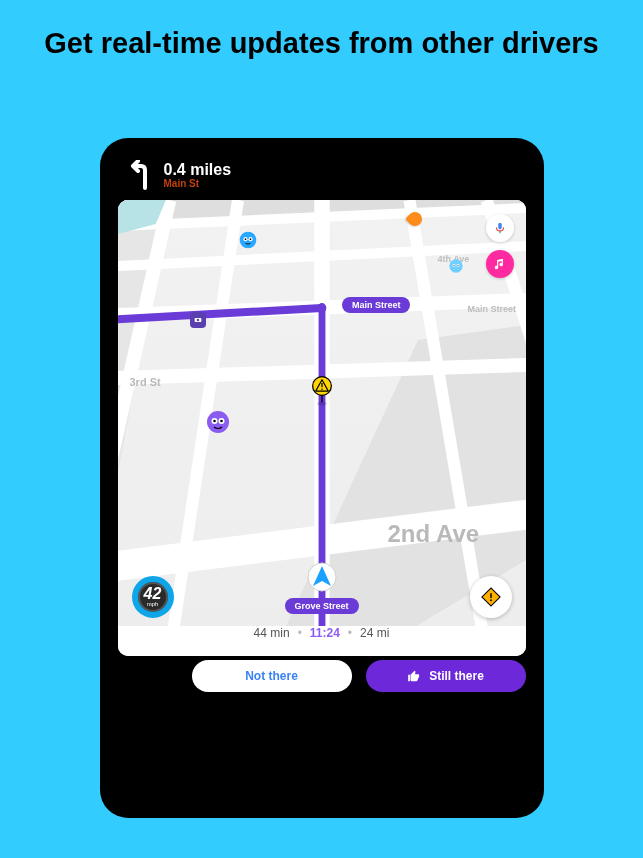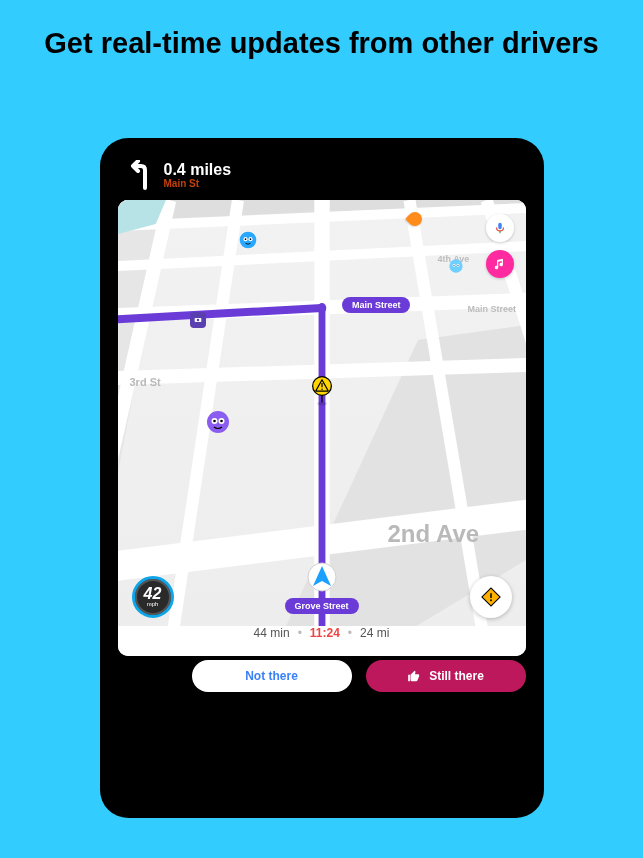--- a/index.html
+++ b/index.html
@@ -89,21 +89,21 @@
     background: #fff;
     display:flex; align-items:center; justify-content:center;
     box-shadow: 0 1px 4px rgba(0,0,0,.25);
   }
   .speed-badge {
     position: absolute;
     left: 14px; bottom: 38px;
     width: 42px; height: 42px;
     border-radius: 50%;
     background: #2a2a2a;
-    border: 3px solid #0ea5e9;
+    border: 6px solid #0ea5e9;
     display:flex; flex-direction:column; align-items:center; justify-content:center;
     color:#fff;
     box-shadow: 0 0 0 2px #555 inset;
   }
   .speed-val { font-size: 16px; font-weight: 800; font-style: italic; line-height: .9; }
   .speed-unit { font-size: 6px; }
   .hazard-pin {
     position: absolute;
     left: 50%; transform: translateX(-50%);
     top: 176px;
@@ -122,21 +122,21 @@
   .food-pin { position:absolute; left:290px; top:12px; width:14px;height:14px; background:#ff8c1a; border-radius:50% 50% 50% 2px; transform:rotate(45deg); box-shadow:0 1px 2px rgba(0,0,0,.2);}
   .eta-bar {
     position: absolute;
     bottom: 0; left: 0; right: 0;
     height: 30px;
     background: #fff;
     border-radius: 0 0 10px 10px;
     display:flex; align-items:flex-start; justify-content:center;
     font-size: 12px; color:#555; gap: 8px;
   }
-  .eta-bar .clock { font-weight:800; color:#ef4444; }
+  .eta-bar .clock { font-weight:800; color:#8b5cf6; }
   .eta-bar .dot { color:#bbb; }
   .alert-row {
     display:flex; align-items:center; justify-content:center;
     gap: 10px;
     color:#fff;
     padding: 14px 0 8px;
   }
   .alert-text { font-size: 14px; font-weight: 800; }
   .btn-row {
     display:flex; gap: 14px;
@@ -147,21 +147,21 @@
     height: 32px;
     border-radius: 18px;
     font-size: 12px;
     font-weight: 700;
     display:flex; align-items:center; justify-content:center;
     gap: 6px;
     width: 160px;
     cursor: pointer;
   }
   .pill-btn.light { background:#fff; color:#3b82f6; }
-  .pill-btn.primary { background:#be185d; color:#fff;gap:8px; }
+  .pill-btn.primary { background:#6d28d9; color:#fff;gap:8px; }
 </style>
 </head>
 <body>
 
 <div class="headline">Get real-time updates from other drivers</div>
 
 <div class="device">
 
   <div class="nav-header">
     <svg class="turn-arrow" viewBox="0 0 24 30">

